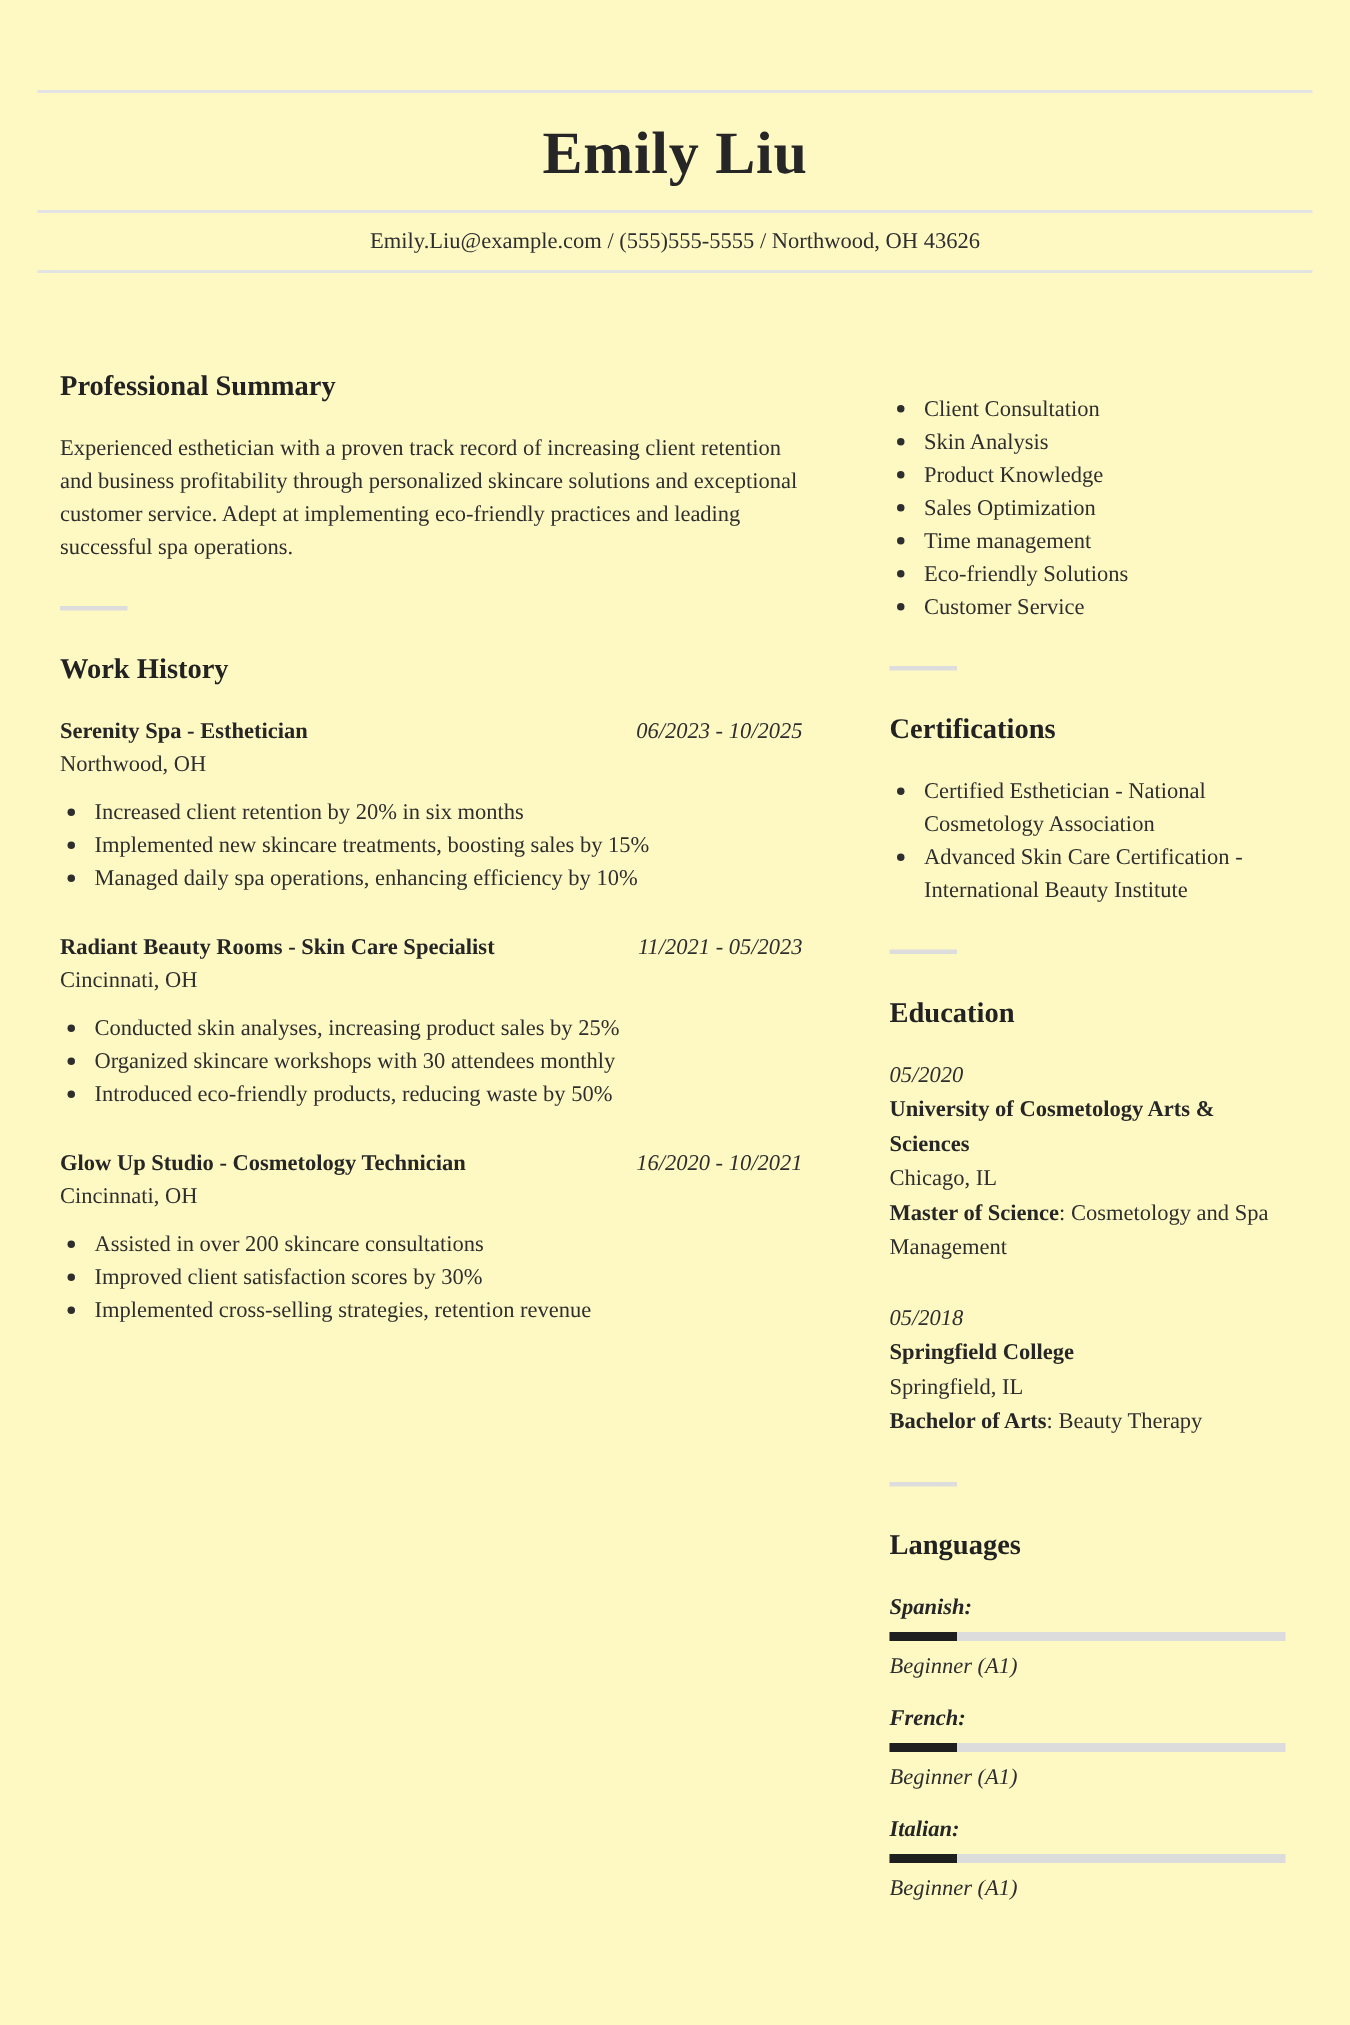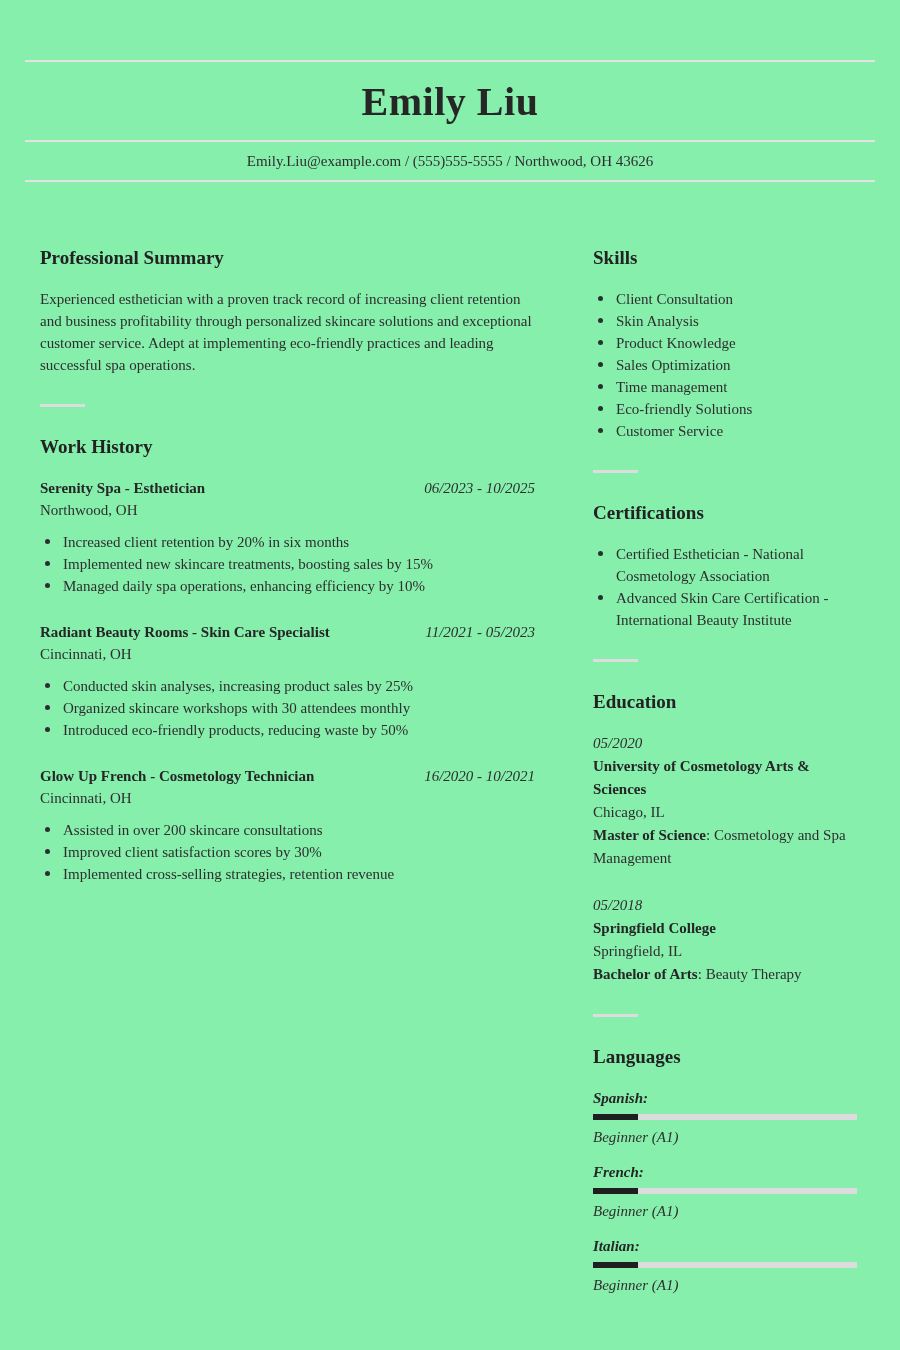--- a/index.html
+++ b/index.html
@@ -5,21 +5,21 @@
   * { box-sizing: border-box; }
   html, body { margin: 0; padding: 0; background: #ffffff; }
   body {
     font-family: "Liberation Serif", "DejaVu Serif", serif;
     color: #2e2e2e;
     -webkit-font-smoothing: antialiased;
   }
   .page {
     width: 900px;
     height: 1350px;
-    background: #86efac;
+    background: #fef9c3;
     overflow: hidden;
     position: relative;
   }
   .hrule {
     height: 2px;
     background: #e3e3e3;
     margin: 0 25px;
   }
   .hrule-top { margin-top: 60px; }
   .header-name-wrap {
@@ -195,40 +195,39 @@
           <div class="job-location">Cincinnati, OH</div>
           <ul class="bullet-list">
             <li>Conducted skin analyses, increasing product sales by 25%</li>
             <li>Organized skincare workshops with 30 attendees monthly</li>
             <li>Introduced eco-friendly products, reducing waste by 50%</li>
           </ul>
         </div>
 
         <div class="job">
           <div class="job-title-row">
-            <span class="job-title">Glow Up French - Cosmetology Technician</span>
+            <span class="job-title">Glow Up Studio - Cosmetology Technician</span>
             <span class="job-dates">16/2020 - 10/2021</span>
           </div>
           <div class="job-location">Cincinnati, OH</div>
           <ul class="bullet-list">
             <li>Assisted in over 200 skincare consultations</li>
             <li>Improved client satisfaction scores by 30%</li>
             <li>Implemented cross-selling strategies, retention revenue</li>
           </ul>
         </div>
       </section>
 
     </div>
 
     <div class="col-gap"></div>
 
     <div class="col-right">
 
       <section>
-        <h2 class="section-heading">Skills</h2>
         <ul class="bullet-list" style="margin-top:16px">
           <li>Client Consultation</li>
           <li>Skin Analysis</li>
           <li>Product Knowledge</li>
           <li>Sales Optimization</li>
           <li>Time management</li>
           <li>Eco-friendly Solutions</li>
           <li>Customer Service</li>
         </ul>
       </section>

